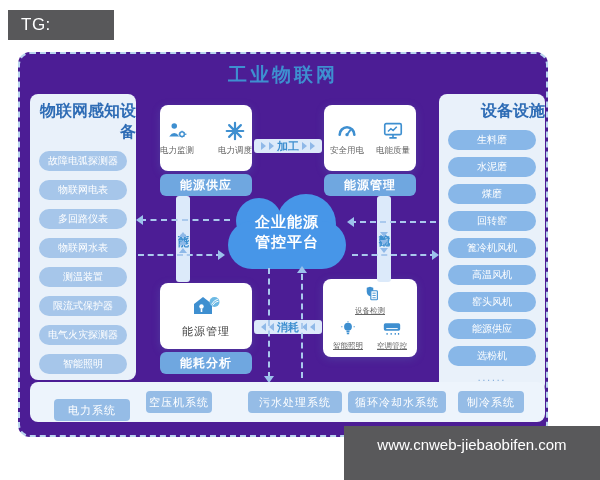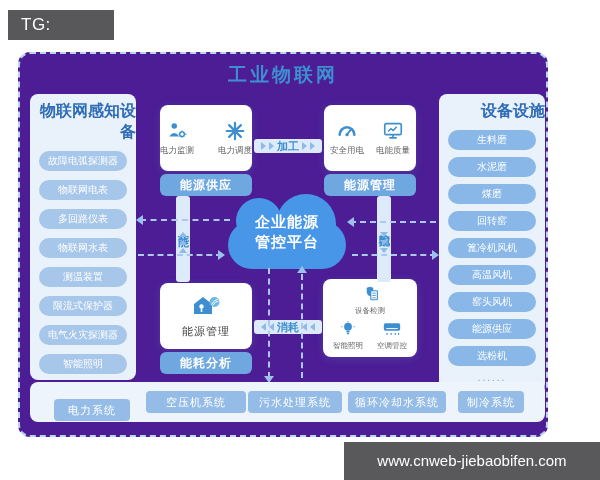--- a/index.html
+++ b/index.html
@@ -1,21 +1,21 @@
 <!DOCTYPE html>
 <html><head>
 <meta charset="utf-8">
 <style>
   html,body{margin:0;padding:0;background:#fff;}
   .stage{position:relative;width:600px;height:480px;background:#fff;overflow:hidden;
          font-family:"Liberation Sans","DejaVu Sans",sans-serif;}
   
   .tg-badge{position:absolute;left:8px;top:10px;width:106px;height:30px;background:#58585a;
             color:#fff;font-size:17px;line-height:30px;padding-left:13px;box-sizing:border-box;letter-spacing:.5px;}
-  .watermark{position:absolute;right:0;bottom:0;width:256px;height:38px;background:#59595b;
+  .watermark{position:absolute;right:0;bottom:0;width:256px;height:54px;background:#59595b;
              color:#fff;font-size:15px;line-height:38px;text-align:center;}
   
   .container{position:absolute;left:18px;top:52px;width:530px;height:385px;background:#4c1d95;
              border:2px dashed #b9d5ef;border-radius:12px;box-sizing:border-box;}
   .title{position:absolute;left:0;top:8px;width:100%;text-align:center;color:#3e8fd0;
          font-size:19px;font-weight:bold;letter-spacing:3px;}
   
   .panel{position:absolute;background:#e9f1fa;border-radius:8px;box-sizing:border-box;padding-top:7px;}
   .panel-left{left:10px;top:40px;width:106px;height:286px;}
   .panel-right{left:419px;top:40px;width:106px;height:298px;}
@@ -26,21 +26,21 @@
   .panel-right .pill{background:#88b7e8;margin-bottom:7px;}
   .dots{text-align:center;color:#7ea9d8;font-size:10px;letter-spacing:2px;line-height:10px;}
   
   .card{position:absolute;}
   .card-body{background:#fff;border-radius:8px;box-shadow:0 2px 8px rgba(90,130,185,.28);
              display:flex;align-items:center;justify-content:space-around;}
   .card-bar{margin-top:3px;height:22px;border-radius:6px;background:#6fa7e0;color:#fff;
             font-size:12px;font-weight:bold;text-align:center;line-height:22px;letter-spacing:1px;}
   .cell{display:flex;flex-direction:column;align-items:center;gap:3px;}
   .cell .cl{font-size:8.5px;color:#666;white-space:nowrap;}
-  .cell-sm .cl{font-size:7.5px;}
+  .cell-sm .cl{font-size:7.5px;text-decoration:underline;}
   .bl-label{font-size:11px;color:#444;letter-spacing:1px;}
   
   .cloud{position:absolute;left:208px;top:140px;width:118px;height:75px;}
   .cloud .bump1,.cloud .bump2,.cloud .base{position:absolute;background:#4796e8;}
   .cloud .bump1{left:8px;top:4px;width:46px;height:46px;border-radius:50%;}
   .cloud .bump2{right:10px;top:0;width:60px;height:60px;border-radius:50%;}
   .cloud .base{left:0;bottom:0;width:118px;height:48px;border-radius:24px;}
   .cloud-text{position:absolute;left:0;top:18px;width:100%;text-align:center;color:#fff;
               font-size:15px;font-weight:bold;line-height:1.35;letter-spacing:1px;z-index:2;}
   
@@ -261,21 +261,21 @@
     <div class="dash-h" style="left:332px;top:200px;width:84px;"></div>
     <div class="ah ah-r" style="left:412px;top:196px;"></div>
 
     <div class="dash-v" style="left:248px;top:214px;height:110px;"></div>
     <div class="ah ah-d" style="left:244px;top:322px;"></div>
     <div class="dash-v" style="left:281px;top:220px;height:104px;"></div>
     <div class="ah ah-u" style="left:277px;top:212px;"></div>
 
     <div class="bottom-strip">
       <div class="sys" style="left:24px;width:76px;margin-top:8px;">电力系统</div>
-      <div class="sys" style="left:116px;width:100px;text-align:center;">空压机系统</div>
+      <div class="sys" style="left:116px;width:66px;text-align:center;">空压机系统</div>
       <div class="sys" style="left:218px;width:94px;">污水处理系统</div>
       <div class="sys" style="left:428px;width:66px;">制冷系统</div>
       <div class="sys" style="left:318px;width:98px;">循环冷却水系统</div>
     </div>
 
   </div>
 
   <div class="watermark">www.cnweb-jiebaobifen.com</div>
 
 </div>

